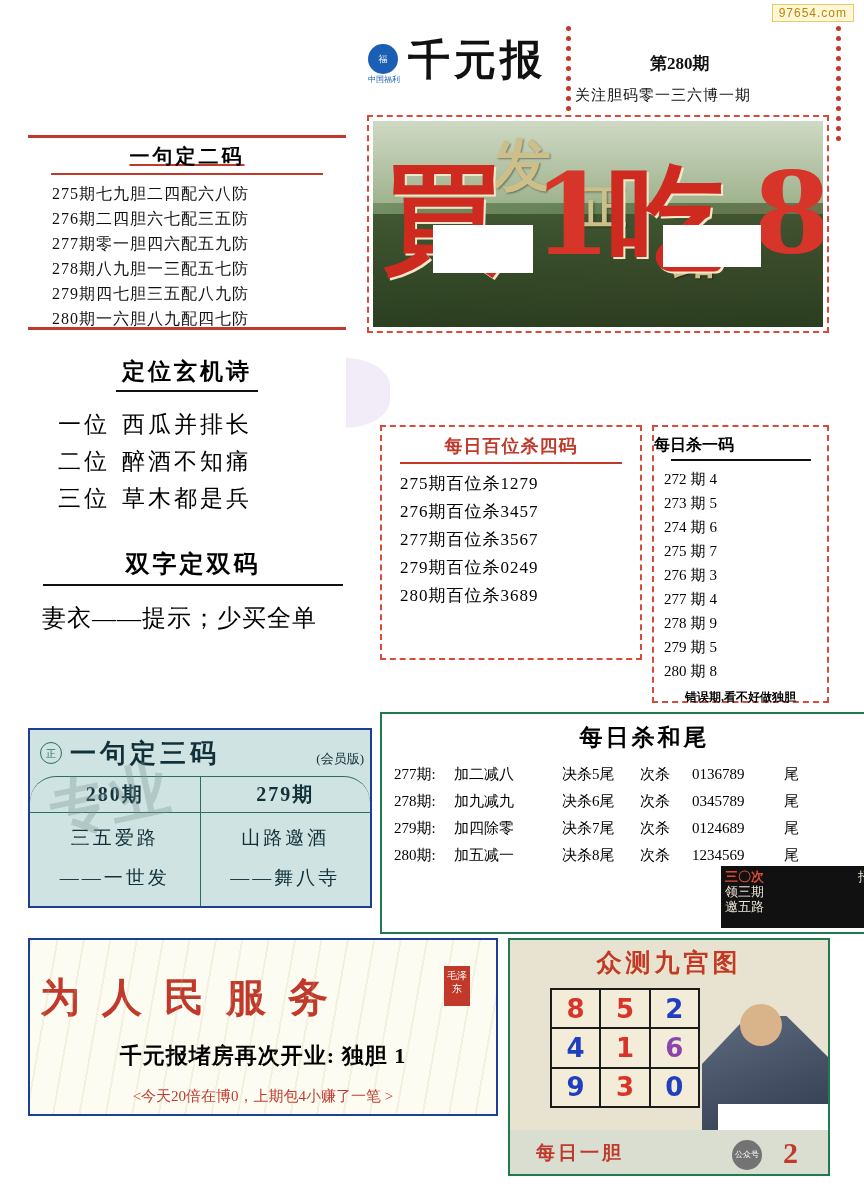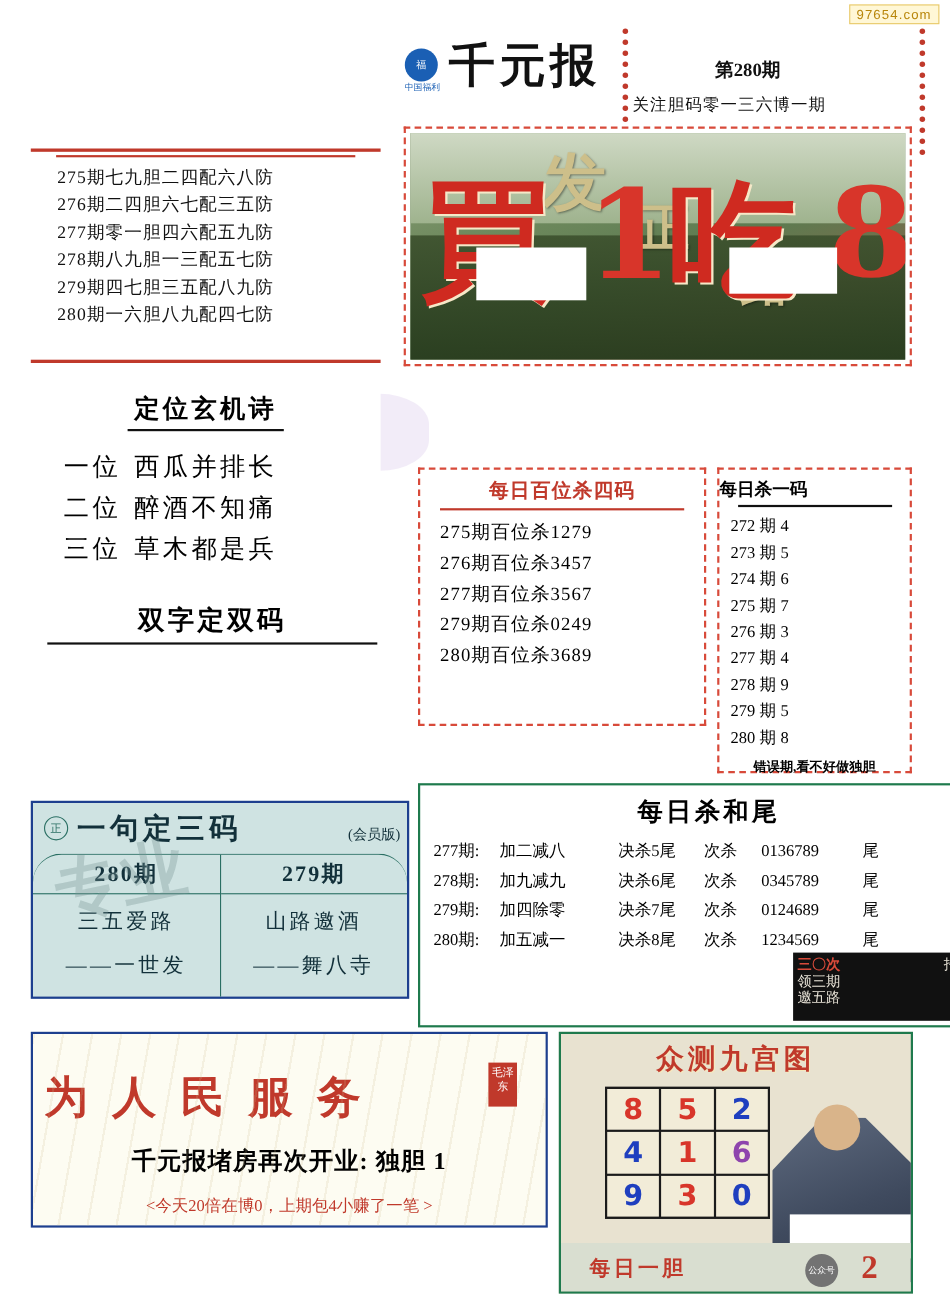--- a/index.html
+++ b/index.html
@@ -226,20 +226,21 @@
     <span></span>
     <span></span>
     <span></span>
     <span></span>
     <span></span>
     <span></span>
     <span></span>
 </div>
 
 <div class="box" id="b-yiju">
+  <div class="title">一句定二码</div>
   <div class="rule"></div>
   <ul>
     <li>275期七九胆二四配六八防</li>
     <li>276期二四胆六七配三五防</li>
     <li>277期零一胆四六配五九防</li>
     <li>278期八九胆一三配五七防</li>
     <li>279期四七胆三五配八九防</li>
     <li>280期一六胆八九配四七防</li>
   </ul>
 </div>
@@ -251,20 +252,21 @@
   <ul>
     <li><span class="pos">一位</span><span>西瓜并排长</span></li>
     <li><span class="pos">二位</span><span>醉酒不知痛</span></li>
     <li><span class="pos">三位</span><span>草木都是兵</span></li>
   </ul>
 </div>
 
 <div class="box" id="b-shuangzi">
   <div class="title">双字定双码</div>
   <div class="rule"></div>
+  <div class="line">妻衣——提示；少买全单</div>
 </div>
 
 <div class="box" id="b-photo">
   <div class="photo-inner">
     <div class="sky"></div>
     <div class="hill"></div>
     <div class="gold-char gc1">发</div>
     <div class="gold-char gc2">正</div>
     <div class="gold-char gc3">路</div>
     <div class="big-char bc-mai">買</div>

